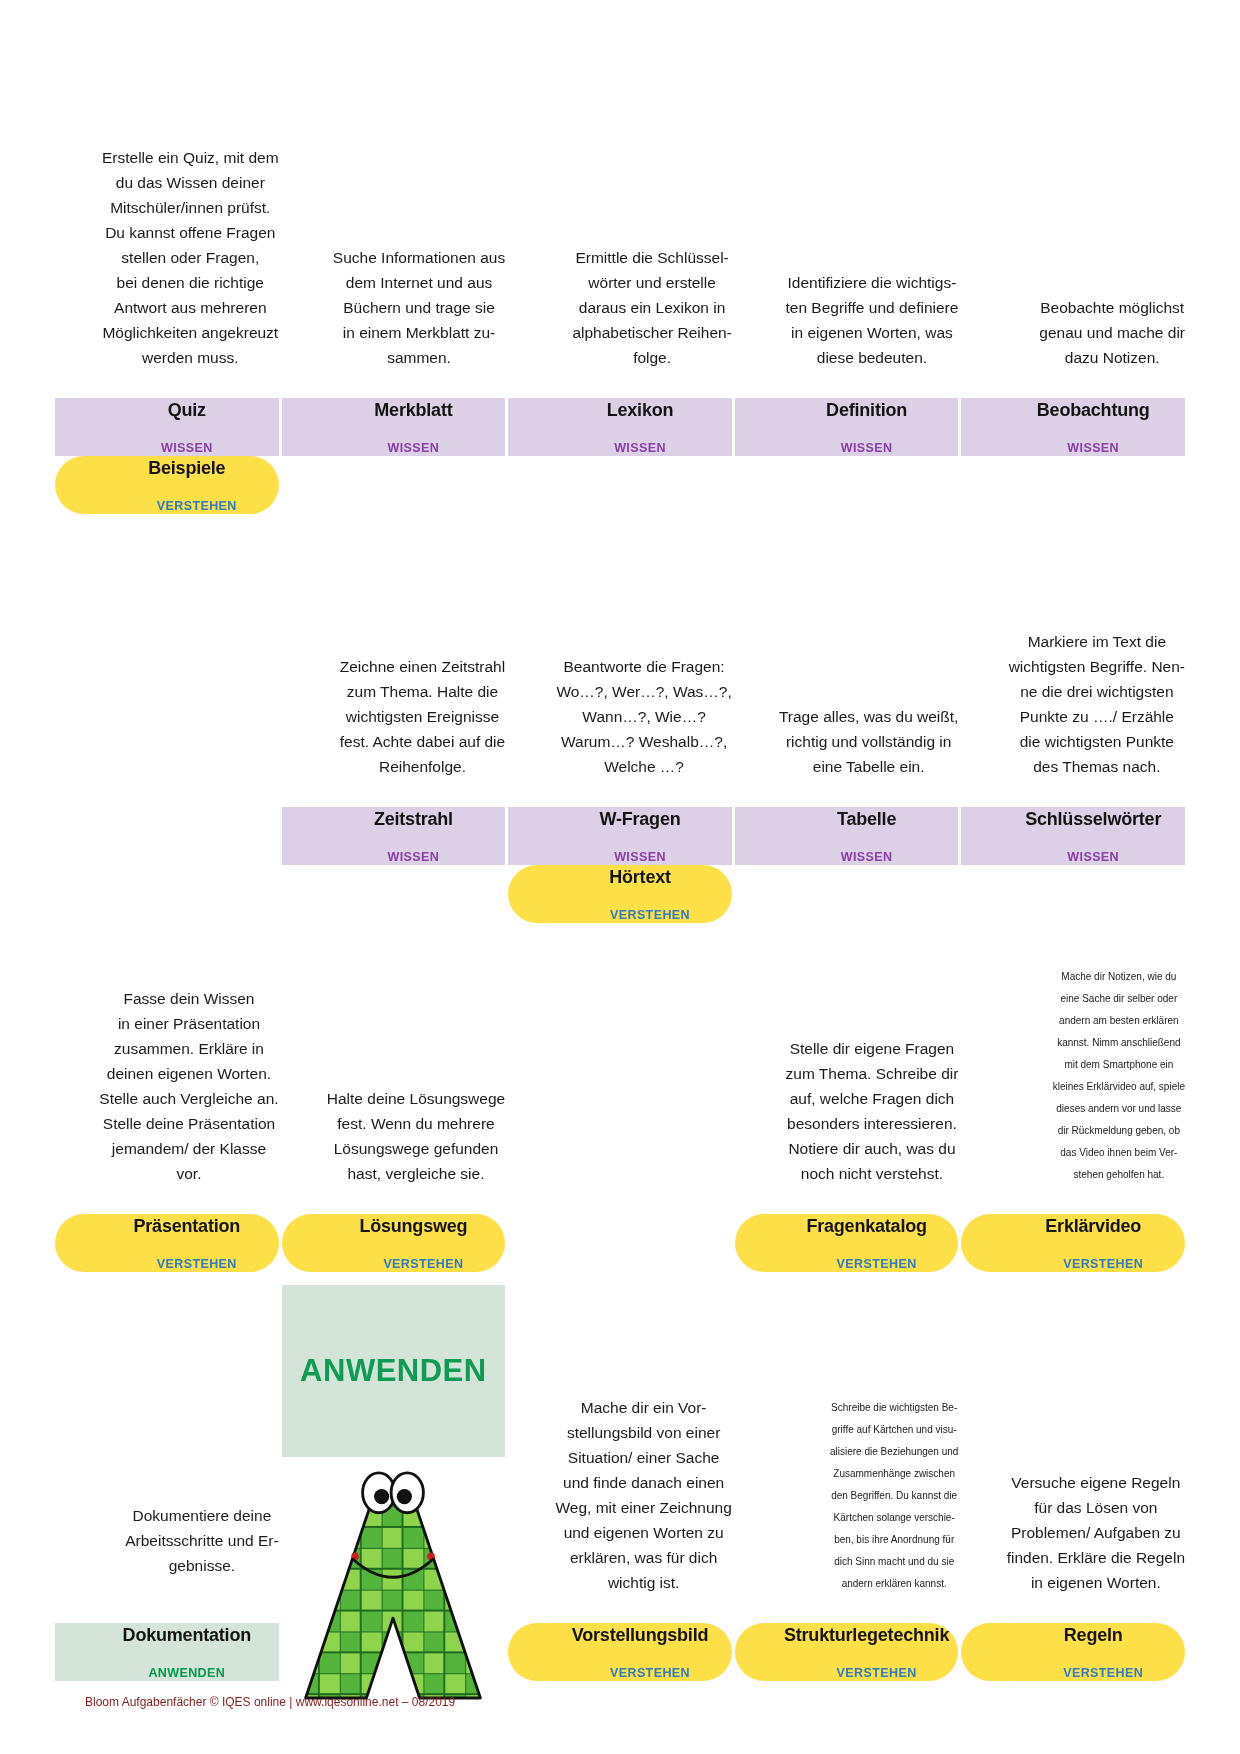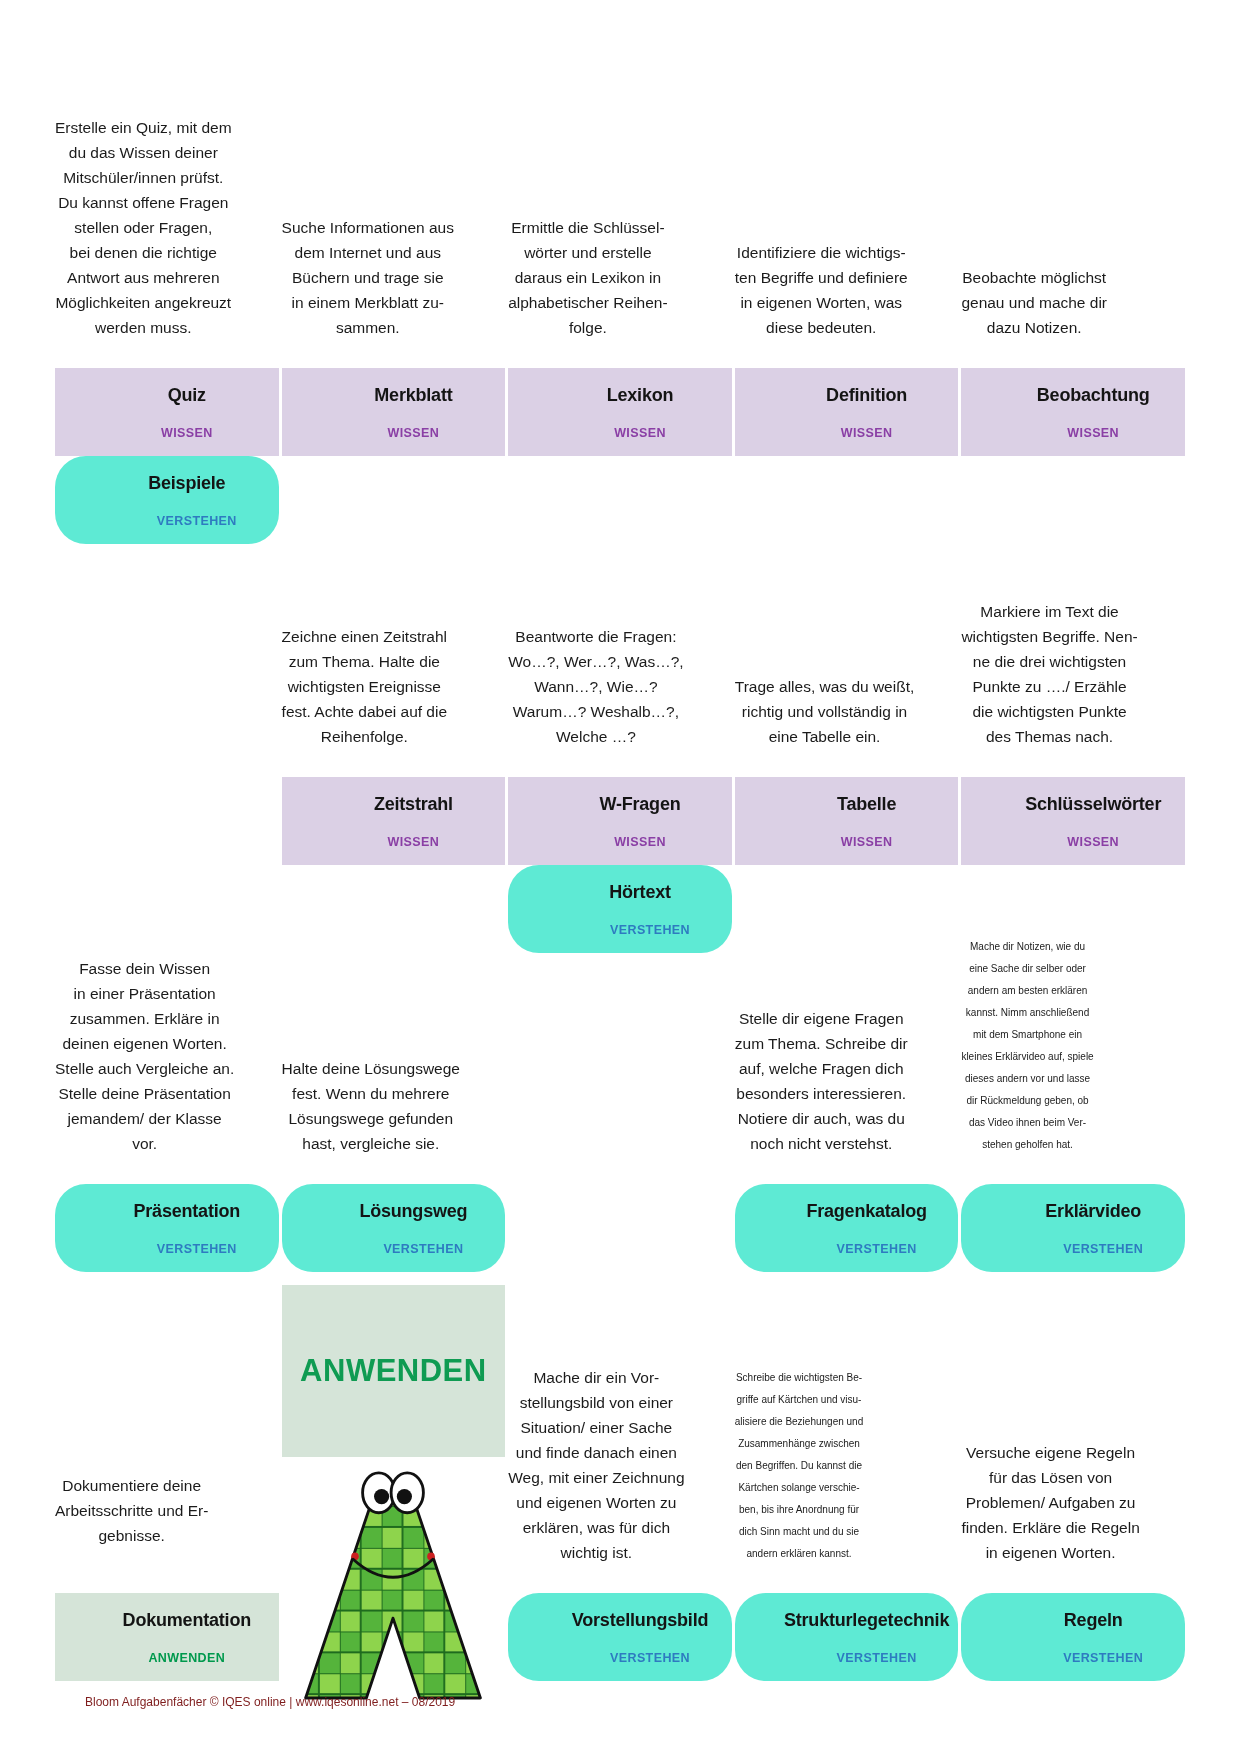--- a/index.html
+++ b/index.html
@@ -6,31 +6,31 @@
   .page{position:relative;width:1240px;height:1754px;background:#ffffff;overflow:hidden;
         font-family:"Liberation Sans","DejaVu Sans",sans-serif;}
   .row{position:absolute;left:55px;width:1130px;display:grid;
        grid-template-columns:repeat(5,1fr);column-gap:3px;}
   .row1{top:98px;height:358px;}
   .row2{top:456px;height:409px;}
   .row3{top:865px;height:407px;}
   .row4{top:1272px;height:409px;}
   .cell{display:flex;flex-direction:column;height:100%;}
   .desc-wrap{flex:1;display:flex;flex-direction:column;justify-content:flex-end;
-             align-items:flex-start;padding-bottom:28px;}
+             align-items:flex-end;padding-bottom:28px;}
   .desc{text-align:center;white-space:pre-line;font-size:15.5px;line-height:25px;
         color:#1b1b1b;}
   .desc.small{font-size:10px;line-height:22px;}
-  .bar{height:88px;display:flex;flex-direction:column;align-items:center;
+  .bar{height:58px;display:flex;flex-direction:column;align-items:center;
        justify-content:center;gap:20px;padding-left:40px;}
   .bar-title{font-size:18px;font-weight:bold;color:#141414;letter-spacing:-0.2px;}
   .bar-level{font-size:12.5px;font-weight:bold;letter-spacing:0.4px;}
   .bar.wissen{background:#dbd0e5;}
   .bar.wissen .bar-level{color:#8a3fa5;text-align:right;}
-  .bar.verstehen{background:#5eead4;border-radius:31px;}
+  .bar.verstehen{background:#fde047;border-radius:31px;}
   .bar.verstehen .bar-level{color:#2e7bc0;margin-left:20px;}
   .bar.anwenden{background:#d5e4d8;margin-top:17px;}
   .bar.anwenden .bar-level{color:#00994d;}
   .anwenden-cell{position:relative;}
   .anwenden-box{position:absolute;top:13px;left:0;right:0;height:172px;
                 background:#d5e4d8;display:flex;align-items:center;justify-content:center;}
   .anwenden-heading{font-size:31px;font-weight:bold;color:#0f9b52;letter-spacing:0.5px;}
   .frog{position:absolute;top:192px;left:50%;transform:translateX(-50%);}
   .footer{position:absolute;left:85px;top:1695px;font-size:12px;color:#7f1d1d;}
 </style>

